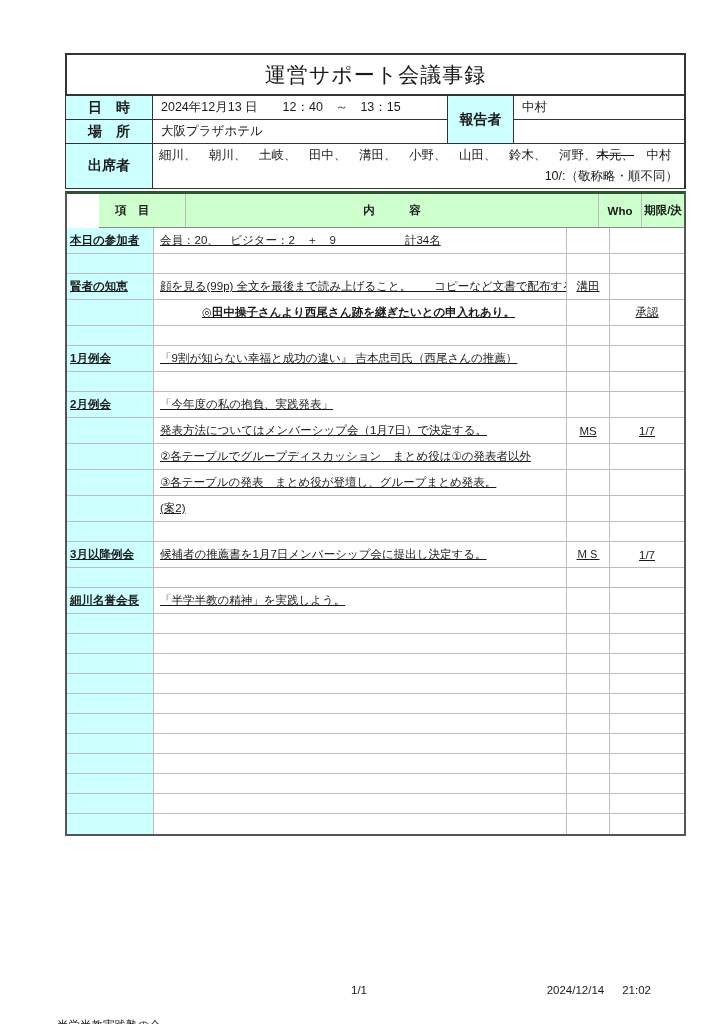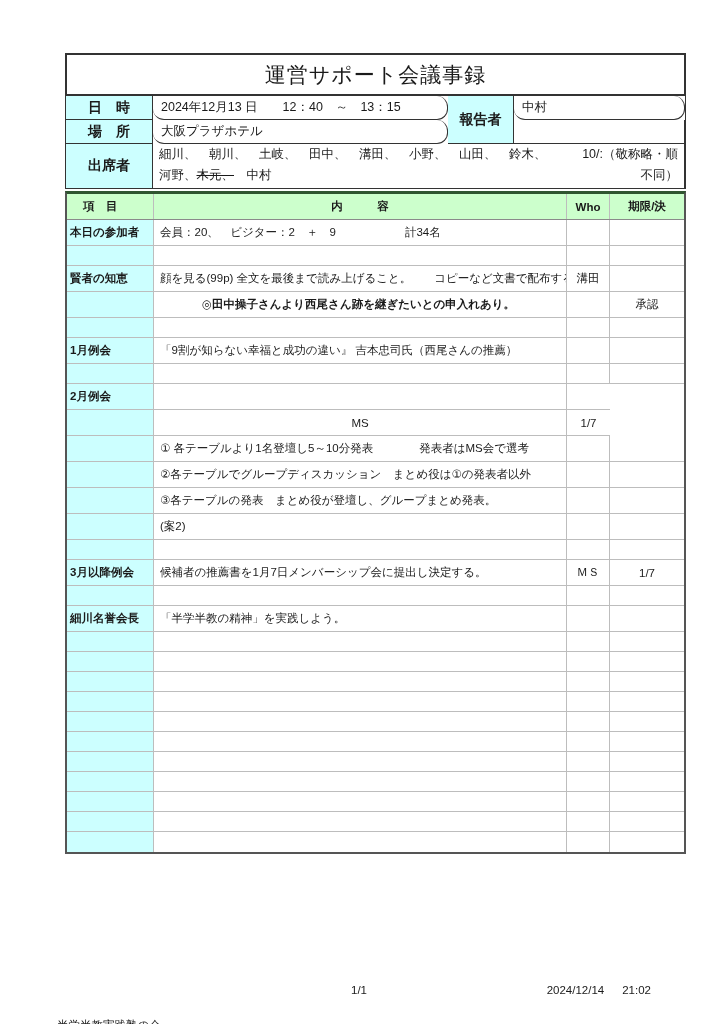--- a/index.html
+++ b/index.html
@@ -32,53 +32,54 @@
     grid-template-rows:24px 24px 45px;
     border-left:1px solid var(--dark-line);
     border-right:1px solid var(--dark-line);
   }
   .info > div{border-right:1px solid var(--dark-line);border-bottom:1px solid var(--dark-line);}
   .lbl{
     background:var(--label-bg);
     display:flex;align-items:center;justify-content:center;
     font-size:14px;font-weight:bold;
   }
-  .val{display:flex;align-items:center;padding:0 8px;font-size:12.5px;border-radius:11px;}
+  .val{display:flex;align-items:center;padding:0 8px;font-size:12.5px;}
   .cell-reporter{grid-column:3;grid-row:1 / span 2;}
   .cell-reporter-val{grid-column:4;grid-row:1;}
   .cell-reporter-blank{grid-column:4;grid-row:2;}
   .cell-attendees-lbl{grid-column:1;grid-row:3;}
   .cell-attendees{
     grid-column:2 / span 3;grid-row:3;
-    display:flex;flex-direction:row;justify-content:center;
+    display:flex;flex-direction:column;justify-content:center;
     padding:0 6px;font-size:12.5px;line-height:21px;
   }
   .attendees-note{text-align:right;}
   .struck{text-decoration:line-through;}
 
   
   .main{
     margin-top:2px;
     border:2px solid var(--outer-line);
     border-top:3px solid var(--header-accent);
   }
   .thead{
     display:grid;grid-template-columns:87px 413px 43px 1fr;
-    height:26px;background:var(--header-bg);
+    height:34px;background:var(--header-bg);
     border-bottom:1px solid #8a8a8a;
-    font-size:11.5px;font-weight:bold;
+    font-size:11.5px;font-weight:bold;margin-left:32px;
   }
   .thead > div{display:flex;align-items:center;border-right:1px solid var(--grid-line);}
   .thead > div:last-child{border-right:none;}
   .th-item{padding-left:16px;}
   .th-content,.th-who,.th-deadline{justify-content:center;}
 
   .row{
     display:grid;grid-template-columns:87px 413px 43px 1fr;
     height:26px;
+    text-decoration:underline;
   }
   .row.empty{height:20px;}
   .row > div{border-right:1px solid var(--grid-line);border-bottom:1px solid var(--grid-line);}
   .row > div:last-child{border-right:none;}
   .rows .row:last-child > div{border-bottom:none;}
   .c-item{
     background:var(--label-bg);
     display:flex;align-items:center;
     font-size:11.5px;font-weight:bold;padding-left:3px;white-space:nowrap;
   }
@@ -170,33 +171,29 @@
     <div class="c-deadline"></div>
   </div>
           <div class="row empty">
     <div class="c-item"></div>
     <div class="c-content"></div>
     <div class="c-who"></div>
     <div class="c-deadline"></div>
   </div>
           <div class="row">
     <div class="c-item">2月例会</div>
-    <div class="c-who"></div>
-    <div class="c-deadline"></div>
-  </div>
-          <div class="row">
-    <div class="c-item"></div>
+    <div class="c-content">「今年度の私の抱負、実践発表」</div>
+    <div class="c-who"></div>
+    <div class="c-deadline"></div>
+  </div>
+          <div class="row">
+    <div class="c-item"></div>
+    <div class="c-content">発表方法についてはメンバーシップ会（1月7日）で決定する。</div>
     <div class="c-who">MS</div>
     <div class="c-deadline">1/7</div>
-  </div>
-          <div class="row">
-    <div class="c-item"></div>
-    <div class="c-content">① 各テーブルより1名登壇し5～10分発表　　　　発表者はMS会で選考</div>
-    <div class="c-who"></div>
-    <div class="c-deadline"></div>
   </div>
           <div class="row">
     <div class="c-item"></div>
     <div class="c-content">②各テーブルでグループディスカッション　まとめ役は①の発表者以外</div>
     <div class="c-who"></div>
     <div class="c-deadline"></div>
   </div>
           <div class="row">
     <div class="c-item"></div>
     <div class="c-content">③各テーブルの発表　まとめ役が登壇し、グループまとめ発表。</div>

